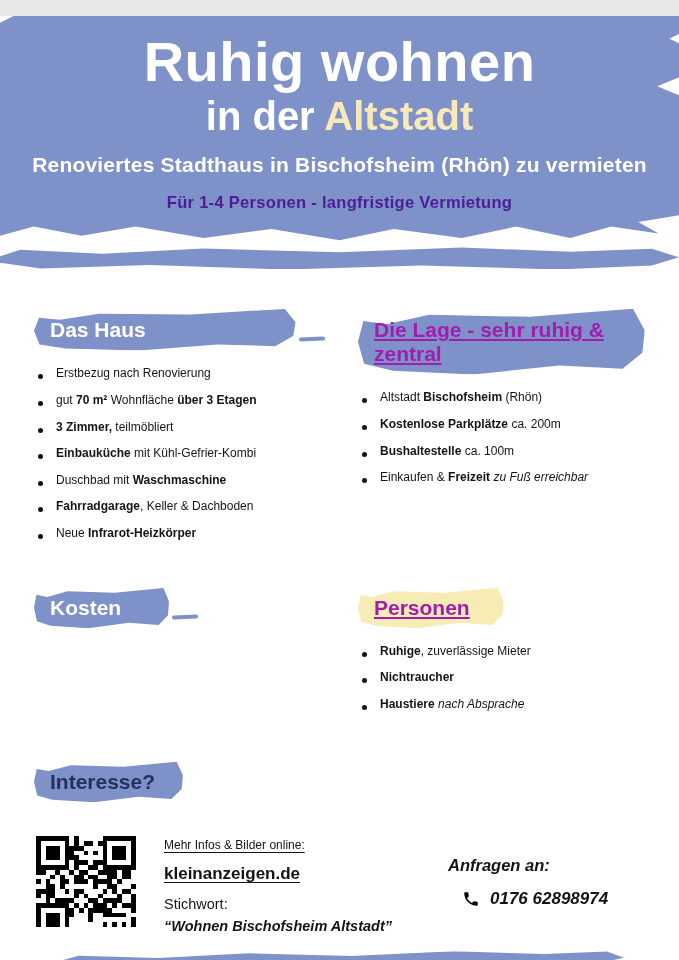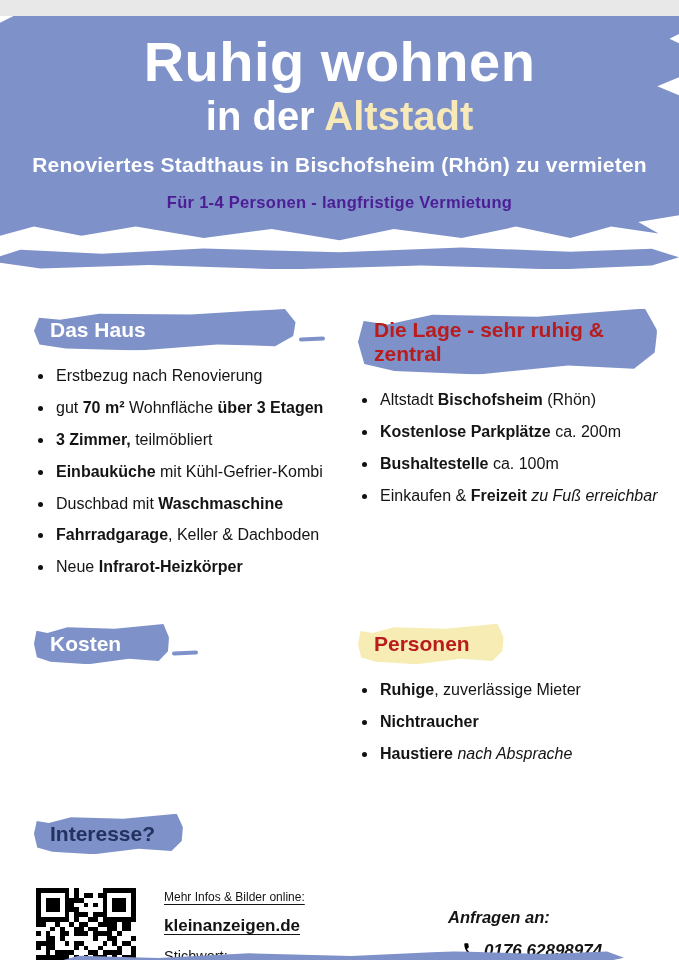--- a/index.html
+++ b/index.html
@@ -44,33 +44,33 @@
 
   .brush-title{position:relative;display:inline-block;font-size:21px;font-weight:700;padding:7px 18px 8px 16px;margin-bottom:16px;}
   .brush-title .brush-bg{
     position:absolute;inset:0;z-index:0;border-radius:6px;transform:rotate(-1deg);
     clip-path:polygon(0% 45%, 2% 12%, 10% 18%, 25% 4%, 60% 10%, 96% 0%, 100% 35%, 99% 70%, 92% 95%, 70% 88%, 40% 100%, 12% 92%, 2% 80%);
   }
   .brush-title .t{position:relative;z-index:1;}
   .brush-blue .brush-bg{background:var(--blue);}
   .brush-yellow .brush-bg{background:var(--yellow);}
   .title-white{color:#fff;}
-  .title-dark{color:#b91c1c;}
+  .title-dark{color:#a21caf;text-decoration:underline;}
   .title-navy{color:var(--navy);}
   .tail::after{content:"";position:absolute;left:calc(100% + 3px);bottom:9px;width:26px;height:4px;background:var(--blue);border-radius:2px;transform:rotate(-2deg);}
   .pad-haus{padding-right:150px;}
   .pad-kosten{padding-right:48px;}
   .pad-full{display:block;width:100%;}
   .pad-gesucht{padding-right:34px;}
   .pad-interesse{padding-right:28px;}
 
   ul.bullets{list-style:none;}
   ul.bullets li{
     position:relative;padding-left:22px;margin-bottom:11px;
-    font-size:16px;line-height:1.3;white-space:nowrap;
+    font-size:12px;line-height:1.3;white-space:nowrap;
   }
   ul.bullets li::before{
     content:"";position:absolute;left:4px;top:8px;width:5px;height:5px;border-radius:50%;background:#111;
   }
 
   
   .footer{padding:14px 34px 0;}
   .footer-row{display:flex;align-items:flex-start;margin-top:16px;}
   .qr{width:104px;height:104px;background:#fff;padding:2px;flex:0 0 auto;}
   .qr-grid{width:100%;height:100%;display:grid;grid-template-columns:repeat(21,1fr);grid-template-rows:repeat(21,1fr);}
@@ -78,21 +78,21 @@
   .qr-grid div.d{background:#000;}
 
   .info-block{margin-left:26px;flex:1 1 auto;}
   .info-online{font-size:12px;text-decoration:underline;text-underline-offset:3px;margin-top:4px;}
   .info-site{font-size:17px;font-weight:700;text-decoration:underline;text-underline-offset:3px;margin-top:12px;display:inline-block;color:var(--ink);}
   .info-keyword-label{font-size:14.5px;margin-top:12px;}
   .info-keyword{font-size:14.5px;font-weight:700;font-style:italic;margin-top:6px;}
 
   .contact-block{flex:0 0 235px;padding-top:22px;}
   .contact-label{font-size:16.5px;font-weight:700;font-style:italic;margin-left:38px;}
-  .contact-phone{display:flex;align-items:flex-start;gap:4px;margin-top:14px;margin-left:52px;}
+  .contact-phone{display:flex;align-items:center;gap:10px;margin-top:14px;margin-left:52px;}
   .phone-icon{width:18px;height:18px;flex:0 0 auto;}
   .phone-number{font-size:17px;font-weight:700;font-style:italic;}
 
   .bottom-swash{
     position:absolute;left:50%;bottom:8px;transform:translateX(-50%) rotate(-.4deg);
     width:568px;height:16px;background:var(--blue);
     clip-path:polygon(0 50%, 4% 12%, 18% 30%, 34% 4%, 52% 25%, 70% 0%, 86% 22%, 97% 8%, 100% 48%, 95% 85%, 80% 100%, 60% 80%, 40% 100%, 20% 82%, 5% 98%, 0 75%);
   }
 </style>
 </head>

